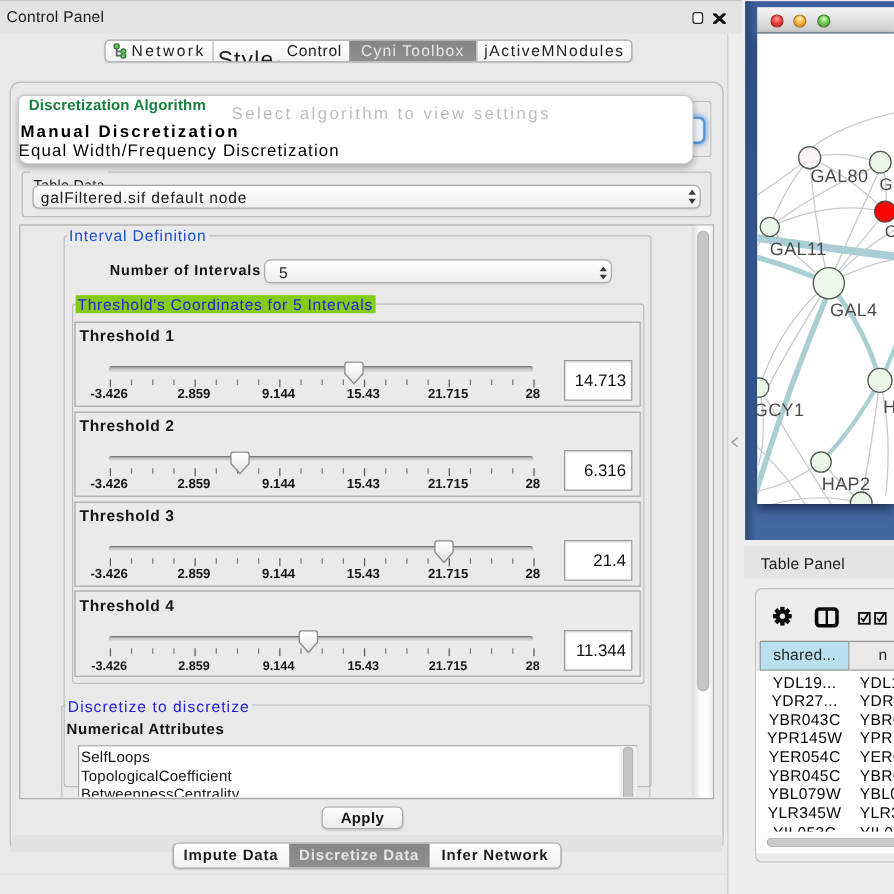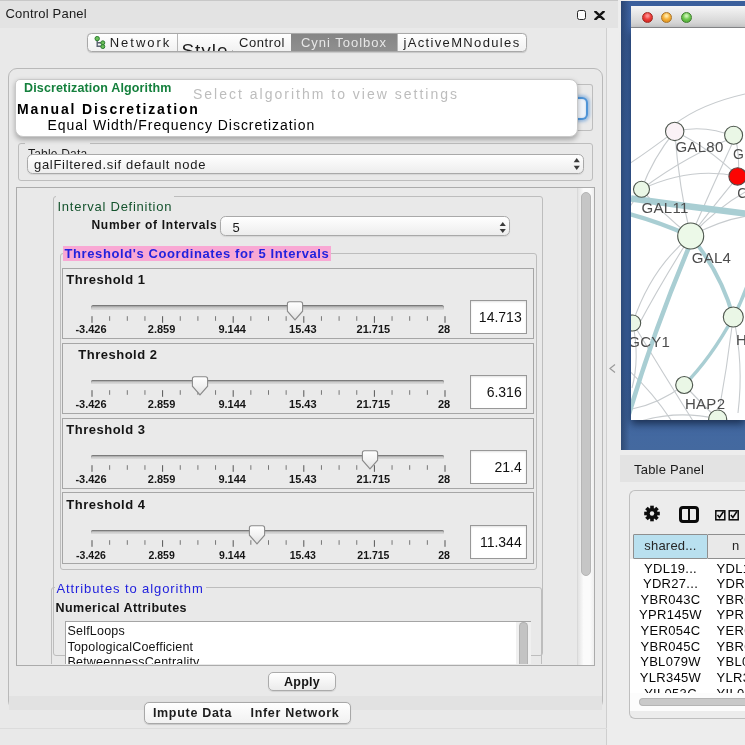--- a/index.html
+++ b/index.html
@@ -54,32 +54,32 @@
 </svg>
 
 <div class="abs" style="left:15.5px;top:186.5px;width:579px;height:479px;border:1px solid #ababab;background:#e9e9e9;"></div>
 
 <div class="abs" style="left:576.5px;top:187.5px;width:17px;height:477px;background:linear-gradient(to right,#e3e3e3,#fbfbfb 35%,#fbfbfb 75%,#eeeeee);border-left:1px solid #d9d9d9;"></div>
 <div class="abs" style="left:581px;top:192px;width:10px;height:384px;border-radius:5.5px;background:#c6c6c6;border:1px solid #b5b5b5;"></div>
 
 <div class="abs" id="viewport" style="left:16.5px;top:187.5px;width:559px;height:476.5px;overflow:hidden;">
 
   <div class="abs" style="left:36px;top:8.5px;width:490px;height:460px;border:1px solid #bdbdbd;border-radius:3px;"></div>
-  <div class="abs" style="left:39px;top:1.5px;font-size:13px;color:#14532d;background:#e9e9e9;padding:10px 2px;letter-spacing:0.75px;">Interval Definition</div>
+  <div class="abs" style="left:39px;top:1.5px;font-size:13px;color:#1d4ed8;background:#e9e9e9;padding:0 2px;letter-spacing:0.75px;">Interval Definition</div>
 
   <div class="abs" style="left:75px;top:30px;font-size:12px;font-weight:bold;color:#141414;letter-spacing:0.7px;">Number of Intervals</div>
   <div class="abs" style="left:203.5px;top:28.5px;width:289.5px;height:20px;border:1px solid #a9a9a9;border-radius:5.5px;background:linear-gradient(#ffffff,#ededed);box-shadow:0 1px 1px rgba(0,0,0,0.08);"></div>
   <div class="abs" style="left:216px;top:32px;font-size:13px;color:#1a1a1a;">5</div>
   <svg class="abs" style="left:482px;top:34.5px;" width="7.5" height="11" viewBox="0 0 7.5 11">
     <path d="M3.75 0 L6.8 4 H0.7 Z" fill="#3a3a3a"></path>
       <path d="M3.75 11 L0.7 7 H6.8 Z" fill="#3a3a3a"></path>
   </svg>
 
   <div class="abs" style="left:43px;top:65.5px;width:477px;height:316.5px;border:1px solid #bdbdbd;border-radius:3px;"></div>
-  <div class="abs" style="left:46px;top:58.5px;font-size:13px;color:#2222dd;background:#f9a8d4;padding:0 2px;letter-spacing:0.6px;font-weight:bold;">Threshold's Coordinates for 5 Intervals</div>
+  <div class="abs" style="left:46px;top:58.5px;font-size:13px;color:#2222dd;background:#84cc16;padding:0 2px;letter-spacing:0.6px;">Threshold's Coordinates for 5 Intervals</div>
 
   <div class="abs" style="left:45px;top:80.2px;width:472px;height:71.8px;border:1px solid #a6a6a6;background:#eaeaea;"></div>
   <div class="abs" style="left:49.8px;top:84.4px;font-size:13px;font-weight:bold;color:#141414;letter-spacing:0.5px;">Threshold 1</div>
   <div class="abs" style="left:74px;top:117.5px;width:353.7px;height:4.6px;border-radius:2.5px;background:linear-gradient(#8d8d8d,#c9c9c9 55%,#e3e3e3);box-shadow:inset 0 0.5px 1px rgba(0,0,0,0.4);"></div>
   <svg class="abs" style="left:74px;top:128.0px;" width="355" height="8" viewBox="0 0 355 8">
       <line x1="1.00" y1="0.2" x2="1.00" y2="6.8" stroke="#555" stroke-width="1"></line>
       <line x1="18.65" y1="0.2" x2="18.65" y2="4.8" stroke="#777" stroke-width="1"></line>
       <line x1="36.30" y1="0.2" x2="36.30" y2="4.8" stroke="#777" stroke-width="1"></line>
       <line x1="53.95" y1="0.2" x2="53.95" y2="4.8" stroke="#777" stroke-width="1"></line>
       <line x1="71.60" y1="0.2" x2="71.60" y2="6.8" stroke="#555" stroke-width="1"></line>
@@ -113,21 +113,21 @@
           <stop offset="0" stop-color="#ffffff"></stop>
           <stop offset="0.5" stop-color="#f2f2f2"></stop>
           <stop offset="1" stop-color="#e0e0e0"></stop>
         </linearGradient>
       </defs>
     </svg>
   <div class="abs" style="left:453.7px;top:112.4px;width:56.4px;height:34px;background:#fff;border:1px solid #989898;box-shadow:inset 0 1px 2px rgba(0,0,0,0.12);"></div>
   <div class="abs" style="left:453.7px;top:121.4px;width:51.5px;text-align:right;font-size:14px;color:#111;">14.713</div>
 
   <div class="abs" style="left:45px;top:155.1px;width:472px;height:71.8px;border:1px solid #a6a6a6;background:#eaeaea;"></div>
-  <div class="abs" style="left:49.8px;top:159.3px;font-size:13px;font-weight:bold;color:#141414;letter-spacing:0.5px;margin-left:12px;">Threshold 2</div>
+  <div class="abs" style="left:49.8px;top:159.3px;font-size:13px;font-weight:bold;color:#141414;letter-spacing:0.5px;">Threshold 2</div>
   <div class="abs" style="left:74px;top:192.39999999999998px;width:353.7px;height:4.6px;border-radius:2.5px;background:linear-gradient(#8d8d8d,#c9c9c9 55%,#e3e3e3);box-shadow:inset 0 0.5px 1px rgba(0,0,0,0.4);"></div>
   <svg class="abs" style="left:74px;top:202.89999999999998px;" width="355" height="8" viewBox="0 0 355 8">
       <line x1="1.00" y1="0.2" x2="1.00" y2="6.8" stroke="#555" stroke-width="1"></line>
       <line x1="18.65" y1="0.2" x2="18.65" y2="4.8" stroke="#777" stroke-width="1"></line>
       <line x1="36.30" y1="0.2" x2="36.30" y2="4.8" stroke="#777" stroke-width="1"></line>
       <line x1="53.95" y1="0.2" x2="53.95" y2="4.8" stroke="#777" stroke-width="1"></line>
       <line x1="71.60" y1="0.2" x2="71.60" y2="6.8" stroke="#555" stroke-width="1"></line>
       <line x1="89.25" y1="0.2" x2="89.25" y2="4.8" stroke="#777" stroke-width="1"></line>
       <line x1="106.90" y1="0.2" x2="106.90" y2="4.8" stroke="#777" stroke-width="1"></line>
       <line x1="124.55" y1="0.2" x2="124.55" y2="4.8" stroke="#777" stroke-width="1"></line>
@@ -248,43 +248,44 @@
           <stop offset="0" stop-color="#ffffff"></stop>
           <stop offset="0.5" stop-color="#f2f2f2"></stop>
           <stop offset="1" stop-color="#e0e0e0"></stop>
         </linearGradient>
       </defs>
     </svg>
   <div class="abs" style="left:453.7px;top:337.09999999999997px;width:56.4px;height:34px;background:#fff;border:1px solid #989898;box-shadow:inset 0 1px 2px rgba(0,0,0,0.12);"></div>
   <div class="abs" style="left:453.7px;top:346.09999999999997px;width:51.5px;text-align:right;font-size:14px;color:#111;">11.344</div>
 
   <div class="abs" style="left:34.8px;top:399.8px;width:491px;height:80px;border:1px solid #bdbdbd;border-radius:3px;"></div>
-  <div class="abs" style="left:38px;top:393px;font-size:13px;color:#2222dd;background:#e9e9e9;padding:0 2px;letter-spacing:0.9px;">Attributes to algorithm</div>
+  <div class="abs" style="left:38px;top:393px;font-size:13px;color:#2222dd;background:#e9e9e9;padding:0 2px;letter-spacing:0.9px;">Discretize to discretize</div>
   <div class="abs" style="left:39px;top:413px;font-size:12.5px;font-weight:bold;color:#141414;letter-spacing:0.45px;">Numerical Attributes</div>
 
   <div class="abs" style="left:48.4px;top:433.5px;width:466px;height:46px;border:1px solid #a5a5a5;background:#ffffff;"></div>
   <div class="abs" style="left:51px;top:436.5px;font-size:12.5px;color:#111;letter-spacing:0.2px;line-height:15.7px;">SelfLoops<br>TopologicalCoefficient<br>BetweennessCentrality</div>
   <div class="abs" style="left:499px;top:434.5px;width:15px;height:44px;background:#f0f0f0;"></div>
   <div class="abs" style="left:502.5px;top:434.5px;width:9px;height:46px;border-radius:4.5px 4.5px 0 0;background:#c3c3c3;border:1px solid #b2b2b2;border-bottom:none;"></div>
 </div>
 
 <div class="abs" style="left:9px;top:696px;width:593px;height:13.5px;background:#e2e2e2;"></div>
 <div class="abs" style="left:268px;top:671.5px;width:68px;height:19.5px;border:1px solid #ababab;border-radius:5px;background:linear-gradient(#ffffff,#ebebeb);box-shadow:0 1px 1px rgba(0,0,0,0.1);"></div>
 <div class="abs" style="left:268px;top:675px;width:68px;text-align:center;font-size:12.5px;font-weight:600;color:#141414;letter-spacing:0.3px;">Apply</div>
 
 <div class="abs" id="bottabs" style="left:143.5px;top:702px;height:21.5px;display:flex;border:1px solid #a8a8a8;border-radius:5px;overflow:hidden;background:linear-gradient(#ffffff,#f1f1f1);box-shadow:0 0.5px 1px rgba(0,0,0,0.15);">
   <div style="width:96px;display:flex;align-items:center;justify-content:center;font-size:12.5px;font-weight:600;letter-spacing:0.7px;color:#1d1d1d;">Impute Data</div>
+  <div style="width:117.5px;display:flex;align-items:center;justify-content:center;font-size:12.5px;font-weight:600;letter-spacing:0.7px;color:#e4e4e4;background:linear-gradient(#858585,#8f8f8f);">Discretize Data</div>
   <div style="width:109px;display:flex;align-items:center;justify-content:center;font-size:12.5px;font-weight:600;letter-spacing:0.7px;color:#1d1d1d;">Infer Network</div>
 </div>
 
 <div class="abs" style="left:14.5px;top:79.3px;width:563px;height:57.5px;background:#ffffff;border:1px solid #c9c9c9;border-radius:5px 8px 8px 8px;box-shadow:0 2.5px 5px rgba(0,0,0,0.28);z-index:30;"></div>
 <div class="abs" style="left:24px;top:80.5px;font-size:12.5px;font-weight:bold;color:#15803d;letter-spacing:0.15px;z-index:31;">Discretization Algorithm</div>
 <div class="abs" style="left:193px;top:85.8px;font-size:14px;color:#bdbdbd;letter-spacing:2.0px;z-index:31;">Select algorithm to view settings</div>
 <div class="abs" style="left:17px;top:101px;font-size:14px;font-weight:bold;color:#000;letter-spacing:1.85px;z-index:31;">Manual Discretization</div>
-<div class="abs" style="left:15.5px;top:117px;font-size:14px;color:#000;letter-spacing:0.95px;z-index:31;padding-left:32px;">Equal Width/Frequency Discretization</div>
+<div class="abs" style="left:15.5px;top:117px;font-size:14px;color:#000;letter-spacing:0.95px;z-index:31;">Equal Width/Frequency Discretization</div>
 
 <div class="abs" style="left:0;top:728px;width:607px;height:1px;background:#dcdcdc;"></div>
 
 <svg class="abs" style="left:609px;top:364px;" width="7" height="9" viewBox="0 0 7 9">
     <path d="M6 0.5 L1 4.5 L6 8.5" stroke="#9a9a9a" stroke-width="1.2" fill="none"></path>
   </svg>
 
 <div class="abs" style="left:620.5px;top:1px;width:125px;height:449px;background:linear-gradient(#3b5f9c,#3e67a7 30%,#3e67a7 82%,#44699f);"></div>
 <div class="abs" style="left:620.5px;top:1px;width:125px;height:449px;background:linear-gradient(to right, rgba(22,38,64,0.45), rgba(22,38,64,0) 9px);"></div>
 

